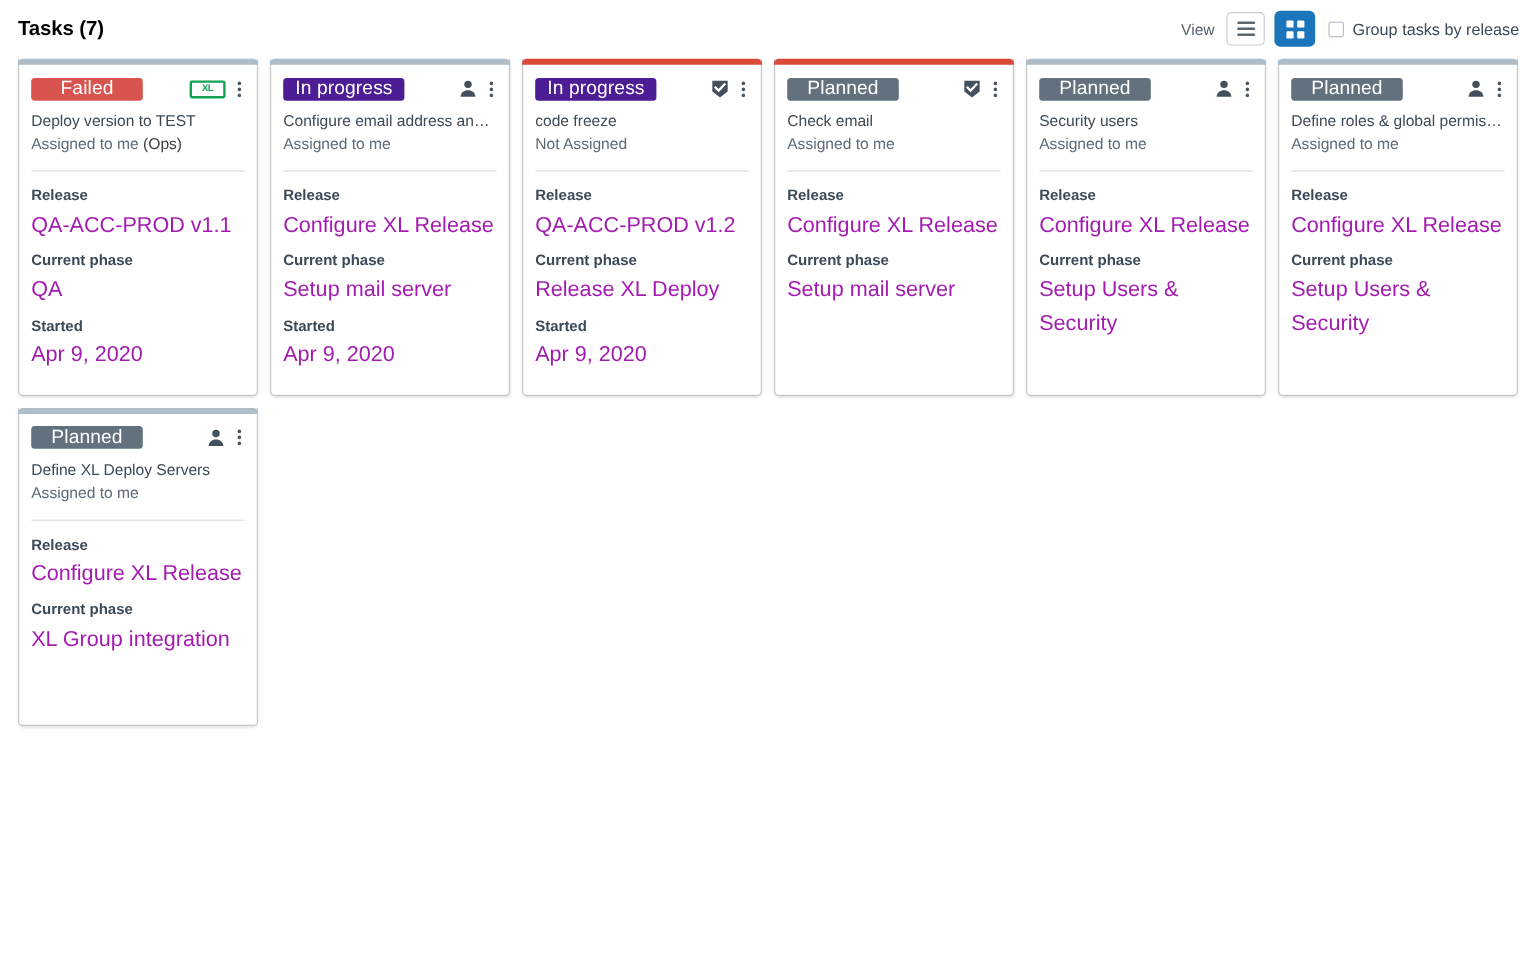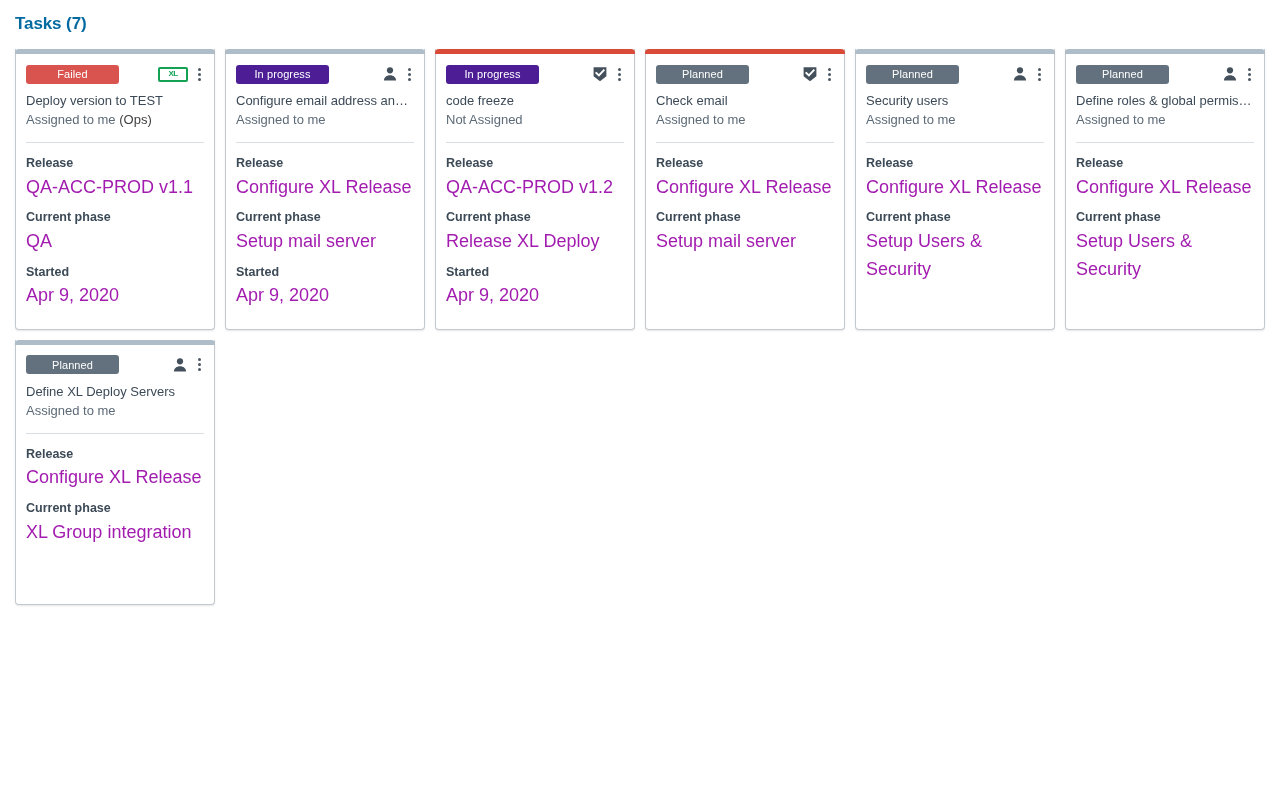--- a/index.html
+++ b/index.html
@@ -18,21 +18,21 @@
     height: 40px;
     display: flex;
     align-items: center;
     justify-content: space-between;
     padding: 0 14px 0 15px;
     margin-top: 4px;
   }
   .page-title {
     font-size: 17px;
     font-weight: bold;
-    color: #0369a1;
+    color: #000000;
     letter-spacing: -0.1px;
   }
   .header-right {
     display: flex;
     align-items: center;
     gap: 9px;
   }
   .view-label {
     font-size: 13px;
     color: #58606a;
@@ -132,21 +132,21 @@
     margin-bottom: 9px;
   }
   .status-badge {
     display: inline-flex;
     align-items: center;
     justify-content: center;
     height: 19px;
     min-width: 93px;
     padding: 0 10px;
     border-radius: 3px;
-    font-size: 11px;
+    font-size: 16px;
     color: #ffffff;
     letter-spacing: 0.1px;
   }
   .badge-failed    { background: #d9534f; }
   .badge-inprogress{ background: #4c1d95; }
   .badge-planned   { background: #62717d; }
 
   .card-icons {
     display: flex;
     align-items: center;
@@ -218,20 +218,45 @@
     color: #a21caf;
     line-height: 1.55;
   }
 </style>
 </head>
 <body>
 
 <div class="page-header">
   <div class="page-title">Tasks (7)</div>
 
+  <div class="header-right">
+    <span class="view-label">View</span>
+
+    <button class="view-btn">
+      <span class="list-icon">
+        <span></span>
+          <span></span>
+          <span></span>
+      </span>
+    </button>
+
+    <button class="view-btn active">
+      <span class="grid-icon">
+        <i></i>
+          <i></i>
+          <i></i>
+          <i></i>
+      </span>
+    </button>
+
+    <label class="group-toggle">
+      <span class="checkbox"></span>
+      <span class="group-label">Group tasks by release</span>
+    </label>
+  </div>
 </div>
 
 <div class="board" id="board">
     <div class="card">
       <div class="card-topbar topbar-default"></div>
       <div class="card-body">
         <div class="card-toprow">
           <span class="status-badge badge-failed">Failed</span>
           <div class="card-icons">
             <span class="icon-xl">XL</span>

